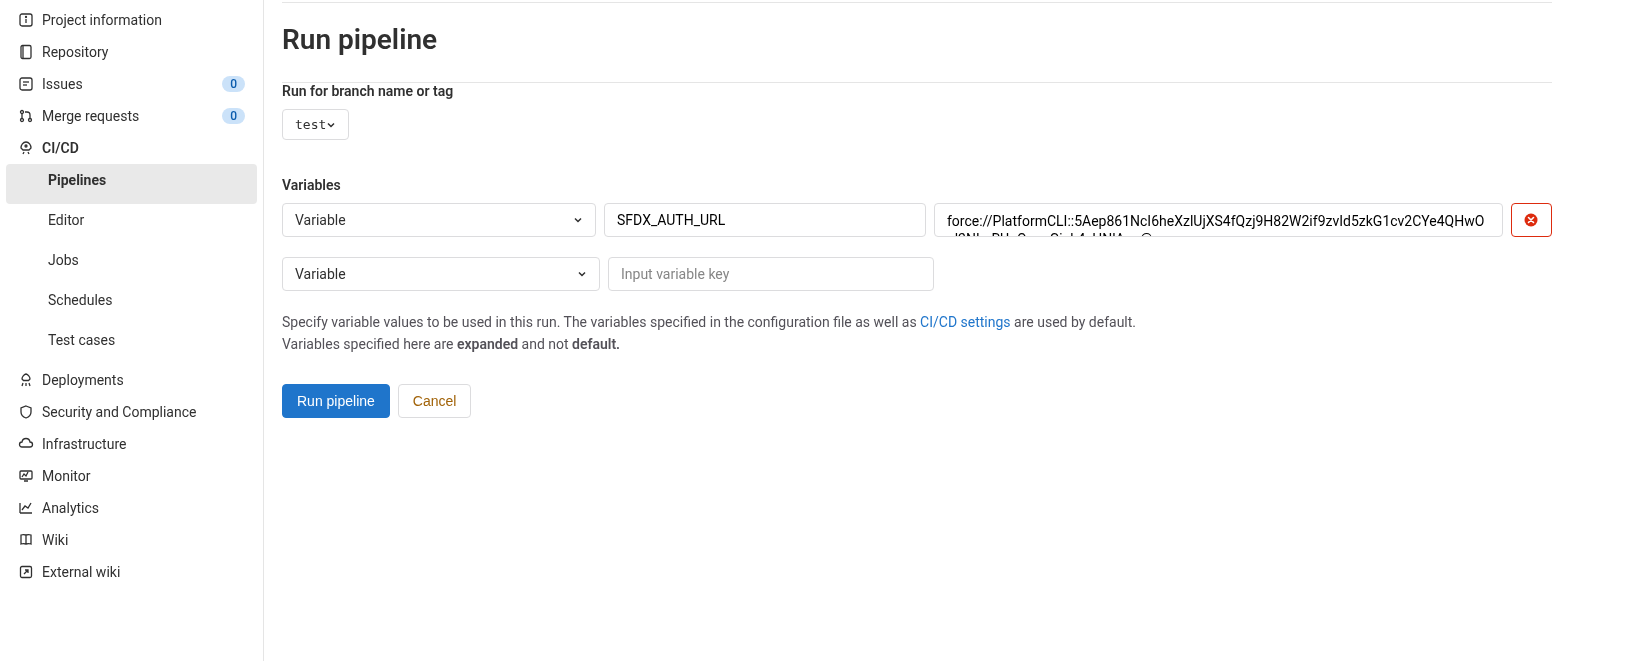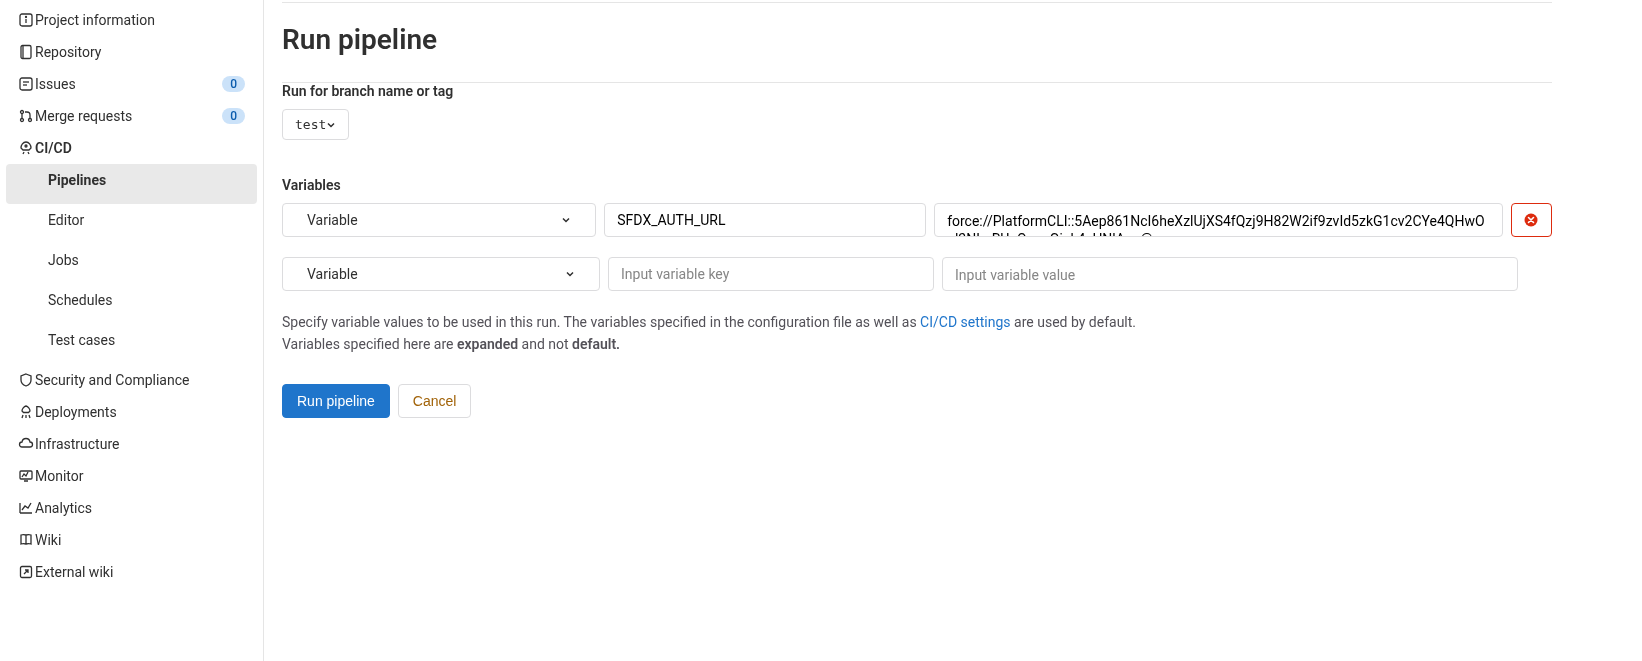--- a/index.html
+++ b/index.html
@@ -17,21 +17,21 @@
   border-right: 1px solid #e5e5e5;
   padding: 4px 6px;
   overflow-y: auto;
 }
 .nav-item {
   display: flex;
   align-items: center;
   padding: 8px 12px;
   border-radius: 4px;
   cursor: pointer;
-  gap: 1px;
+  gap: 8px;
 }
 .nav-item .icon { width: 16px; height: 16px; display: flex; align-items: center; justify-content: center; flex-shrink: 0; }
 .nav-item .label { flex: 1; color: #303030; }
 .nav-item .badge {
   background: #cbe2f9;
   color: #0b5cad;
   border-radius: 10px;
   padding: 1px 8px;
   font-size: 12px;
   font-weight: 500;
@@ -68,21 +68,21 @@
   font-size: 13px;
   cursor: pointer;
   gap: 0;
 }
 .vars-section { margin-top: 37px; }
 .var-row { display: flex; gap: 8px; margin-bottom: 20px; align-items: flex-start; }
 .var-type {
   width: 318px;
   border: 1px solid #dcdcde;
   border-radius: 4px;
-  padding: 8px 24px;
+  padding: 8px 12px;
   display: flex;
   align-items: center;
   justify-content: space-between;
   cursor: pointer;
   background: #fff;
 }
 .var-key, .var-value {
   border: 1px solid #dcdcde;
   border-radius: 4px;
   padding: 8px 12px;
@@ -187,33 +187,33 @@
   <div class="sub-items">
     <div class="sub-item active">Pipelines</div>
     <div class="sub-item">Editor</div>
     <div class="sub-item">Jobs</div>
     <div class="sub-item">Schedules</div>
     <div class="sub-item">Test cases</div>
   </div>
   <div class="nav-item">
     <span class="icon">
         <svg width="16" height="16" viewBox="0 0 16 16" fill="none" stroke="#303030" stroke-width="1.3">
-          <path d="M8 2l5 2v4c0 3-2 5-5 6-3-1-5-3-5-6V4l5-2z"></path>
-        </svg>
-      </span>
-    <span class="label">Security and Compliance</span>
-  </div>
-  <div class="nav-item">
-    <span class="icon">
-        <svg width="16" height="16" viewBox="0 0 16 16" fill="none" stroke="#303030" stroke-width="1.3">
           <path d="M8 2c2 .5 4 3 4 5l-1.5 1.5h-5L4 7c0-2 2-4.5 4-5z"></path>
           <path d="M5 11l-1 3M11 11l1 3M8 11v3"></path>
         </svg>
       </span>
     <span class="label">Deployments</span>
+  </div>
+  <div class="nav-item">
+    <span class="icon">
+        <svg width="16" height="16" viewBox="0 0 16 16" fill="none" stroke="#303030" stroke-width="1.3">
+          <path d="M8 2l5 2v4c0 3-2 5-5 6-3-1-5-3-5-6V4l5-2z"></path>
+        </svg>
+      </span>
+    <span class="label">Security and Compliance</span>
   </div>
   <div class="nav-item">
     <span class="icon">
         <svg width="16" height="16" viewBox="0 0 16 16" fill="none" stroke="#303030" stroke-width="1.3">
           <path d="M4 11c-1.5 0-2.5-1-2.5-2.5S2.5 6 4 6c.3-2 2-3.5 4-3.5s3.7 1.5 4 3.5c1.5 0 2.5 1 2.5 2.5S13.5 11 12 11H4z"></path>
         </svg>
       </span>
     <span class="label">Infrastructure</span>
   </div>
   <div class="nav-item">
@@ -294,21 +294,20 @@
     <div class="var-row">
       <div class="var-type">
         <span>Variable</span>
         <span>
             <svg width="10" height="10" viewBox="0 0 10 10" fill="none" stroke="#303030" stroke-width="1.5">
               <path d="M2 3.5l3 3 3-3"></path>
             </svg>
           </span>
       </div>
       <input class="var-key" placeholder="Input variable key" style="">
-      <textarea class="var-value" placeholder="Input variable value" style=""></textarea>
     </div>
 
     <p class="help-text">
       <span>Specify variable values to be used in this run. The variables specified in the configuration file as well as </span><a href="#">CI/CD settings</a><span> are used by default.</span><br>
       <span>Variables specified here are </span><strong>expanded</strong><span> and not </span><strong>default.</strong>
     </p>
   </div>
 
   <div class="actions">
     <button class="btn-primary">Run pipeline</button>

